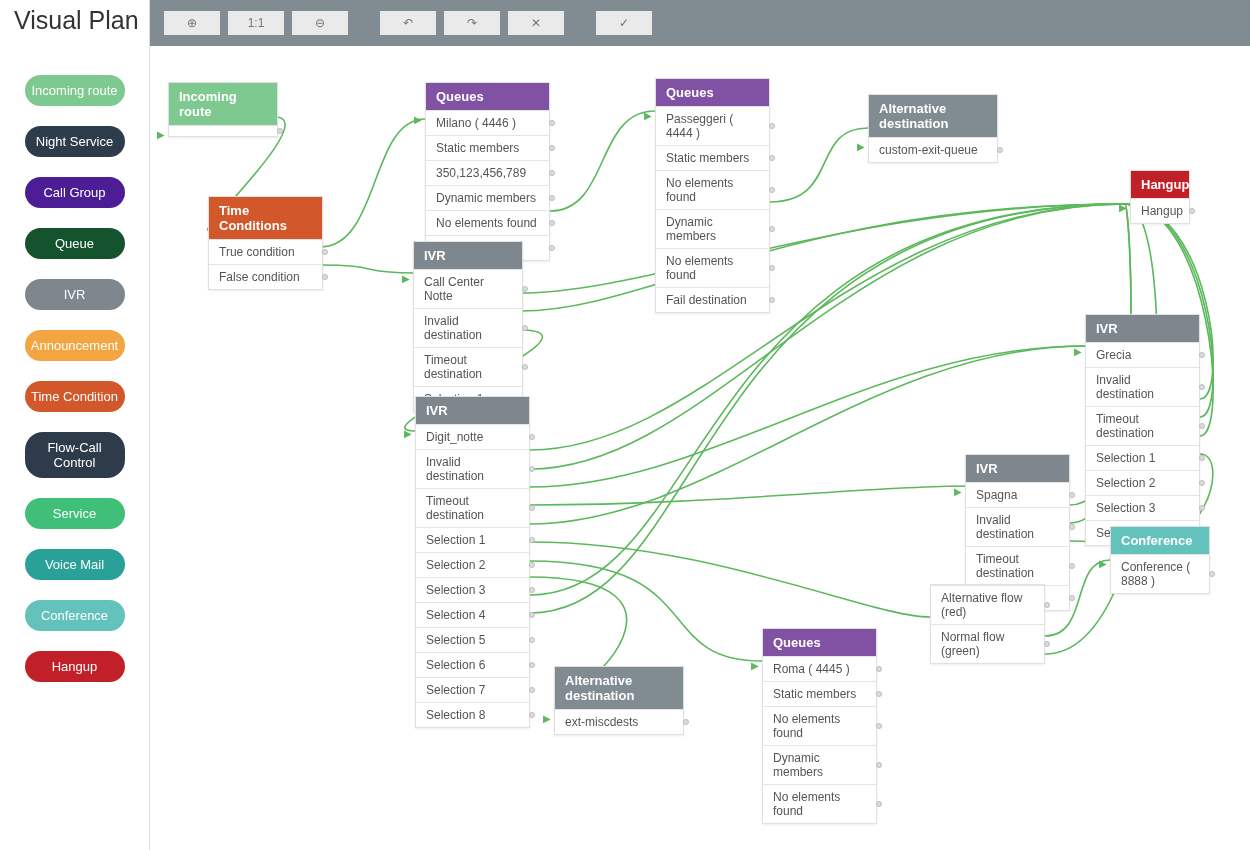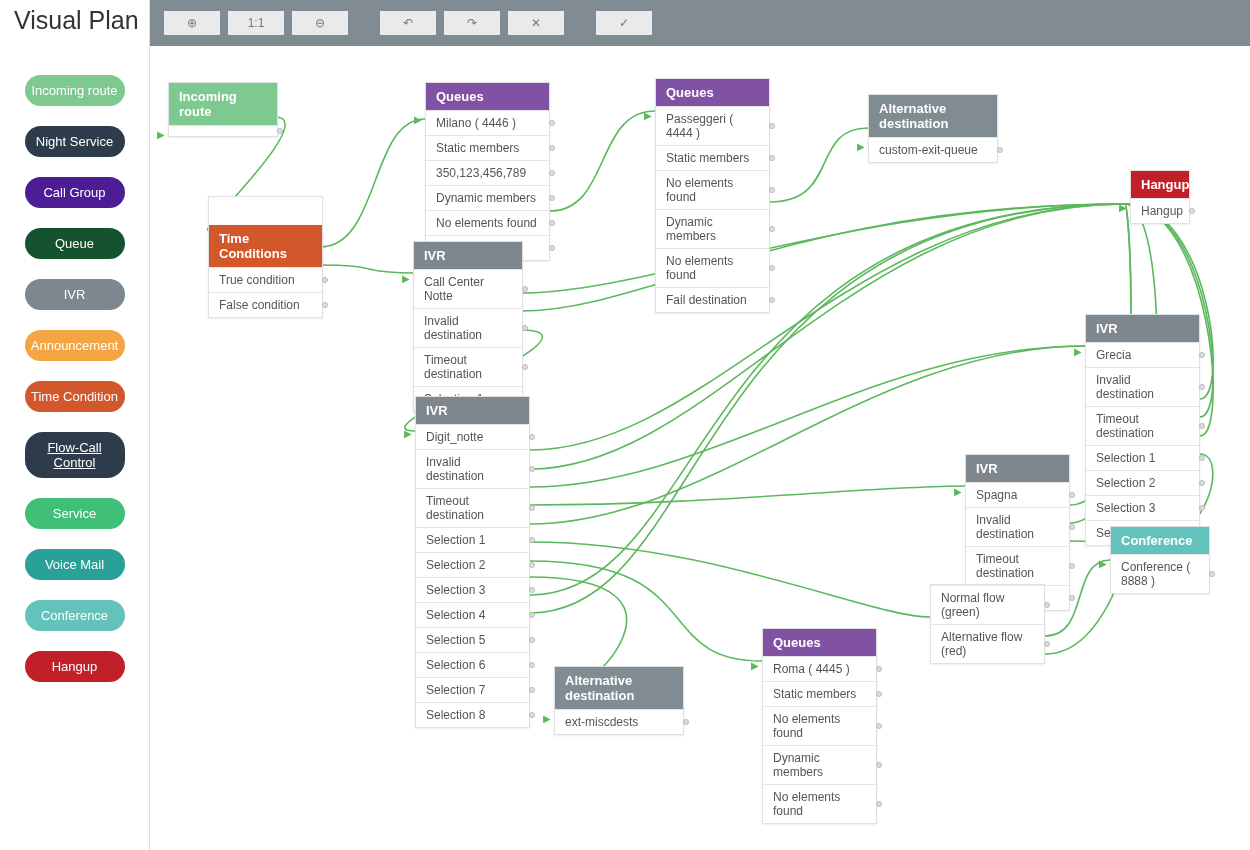--- a/index.html
+++ b/index.html
@@ -25,21 +25,21 @@
 <div class="sidebar">
   <div class="app-title">Visual Plan</div>
   <div id="palette">
       <div class="palette-item" style="background: rgb(126, 201, 143);">Incoming route</div>
       <div class="palette-item" style="background: rgb(45, 59, 74);">Night Service</div>
       <div class="palette-item" style="background: #4c1d95;">Call Group</div>
       <div class="palette-item" style="background: #14532d;">Queue</div>
       <div class="palette-item" style="background: rgb(126, 135, 141);">IVR</div>
       <div class="palette-item" style="background: rgb(242, 165, 65);">Announcement</div>
       <div class="palette-item" style="background: rgb(210, 87, 43);">Time Condition</div>
-      <div class="palette-item" style="background: rgb(45, 59, 74); text-decoration: underline;">Flow-Call Control</div>
+      <div class="palette-item" style="background: rgb(45, 59, 74);">Flow-Call Control</div>
       <div class="palette-item" style="background: rgb(63, 191, 119);">Service</div>
       <div class="palette-item" style="background: rgb(42, 161, 152);">Voice Mail</div>
       <div class="palette-item" style="background: rgb(99, 194, 187);">Conference</div>
       <div class="palette-item" style="background: rgb(194, 32, 41);">Hangup</div>
     </div>
 </div>
 
 <div class="toolbar">
   <button class="tbtn">⊕</button>
   <button class="tbtn">1:1</button>
@@ -82,21 +82,21 @@
   </svg>
 
   <div id="nodes">
       <div class="node" style="left: 18px; top: 36px; width: 110px;">
         <div class="node-header" style="background: rgb(126, 201, 143);">Incoming route</div>
         <div class="node-row arrow-in">            
           <span class="port-out"></span>
         </div>
       </div>
       <div class="node" style="left: 58px; top: 150px; width: 115px;">
-        <div class="node-header" style="background: rgb(210, 87, 43); margin-top: 28px;">Time Conditions</div>
+        <div class="node-header" style="background: rgb(210, 87, 43);">Time Conditions</div>
         <div class="node-row">True condition<span class="port-out"></span></div>
         <div class="node-row">False condition<span class="port-out"></span></div>
       </div>
       <div class="node" style="left: 275px; top: 36px; width: 125px;">
         <div class="node-header" style="background: rgb(129, 82, 163);">Queues</div>
         <div class="node-row arrow-in">Milano ( 4446 )<span class="port-out"></span></div>
         <div class="node-row">Static members<span class="port-out"></span></div>
         <div class="node-row">350,123,456,789<span class="port-out"></span></div>
         <div class="node-row">Dynamic members<span class="port-out"></span></div>
         <div class="node-row">No elements found<span class="port-out"></span></div>
@@ -155,22 +155,22 @@
         <div class="node-row arrow-in">Spagna<span class="port-out"></span></div>
         <div class="node-row">Invalid destination<span class="port-out"></span></div>
         <div class="node-row">Timeout destination<span class="port-out"></span></div>
         <div class="node-row">Selection 1<span class="port-out"></span></div>
       </div>
       <div class="node" style="left: 960px; top: 480px; width: 100px;">
         <div class="node-header" style="background: rgb(99, 194, 187);">Conference</div>
         <div class="node-row arrow-in">Conference ( 8888 )<span class="port-out"></span></div>
       </div>
       <div class="node" style="left: 780px; top: 538px; width: 115px;">
+        <div class="node-row">Alternative flow (red)<span class="port-out"></span></div>
         <div class="node-row">Normal flow (green)<span class="port-out"></span></div>
-        <div class="node-row">Alternative flow (red)<span class="port-out"></span></div>
       </div>
       <div class="node" style="left: 612px; top: 582px; width: 115px;">
         <div class="node-header" style="background: rgb(129, 82, 163);">Queues</div>
         <div class="node-row arrow-in">Roma ( 4445 )<span class="port-out"></span></div>
         <div class="node-row">Static members<span class="port-out"></span></div>
         <div class="node-row">No elements found<span class="port-out"></span></div>
         <div class="node-row">Dynamic members<span class="port-out"></span></div>
         <div class="node-row">No elements found<span class="port-out"></span></div>
       </div>
       <div class="node" style="left: 404px; top: 620px; width: 130px;">

